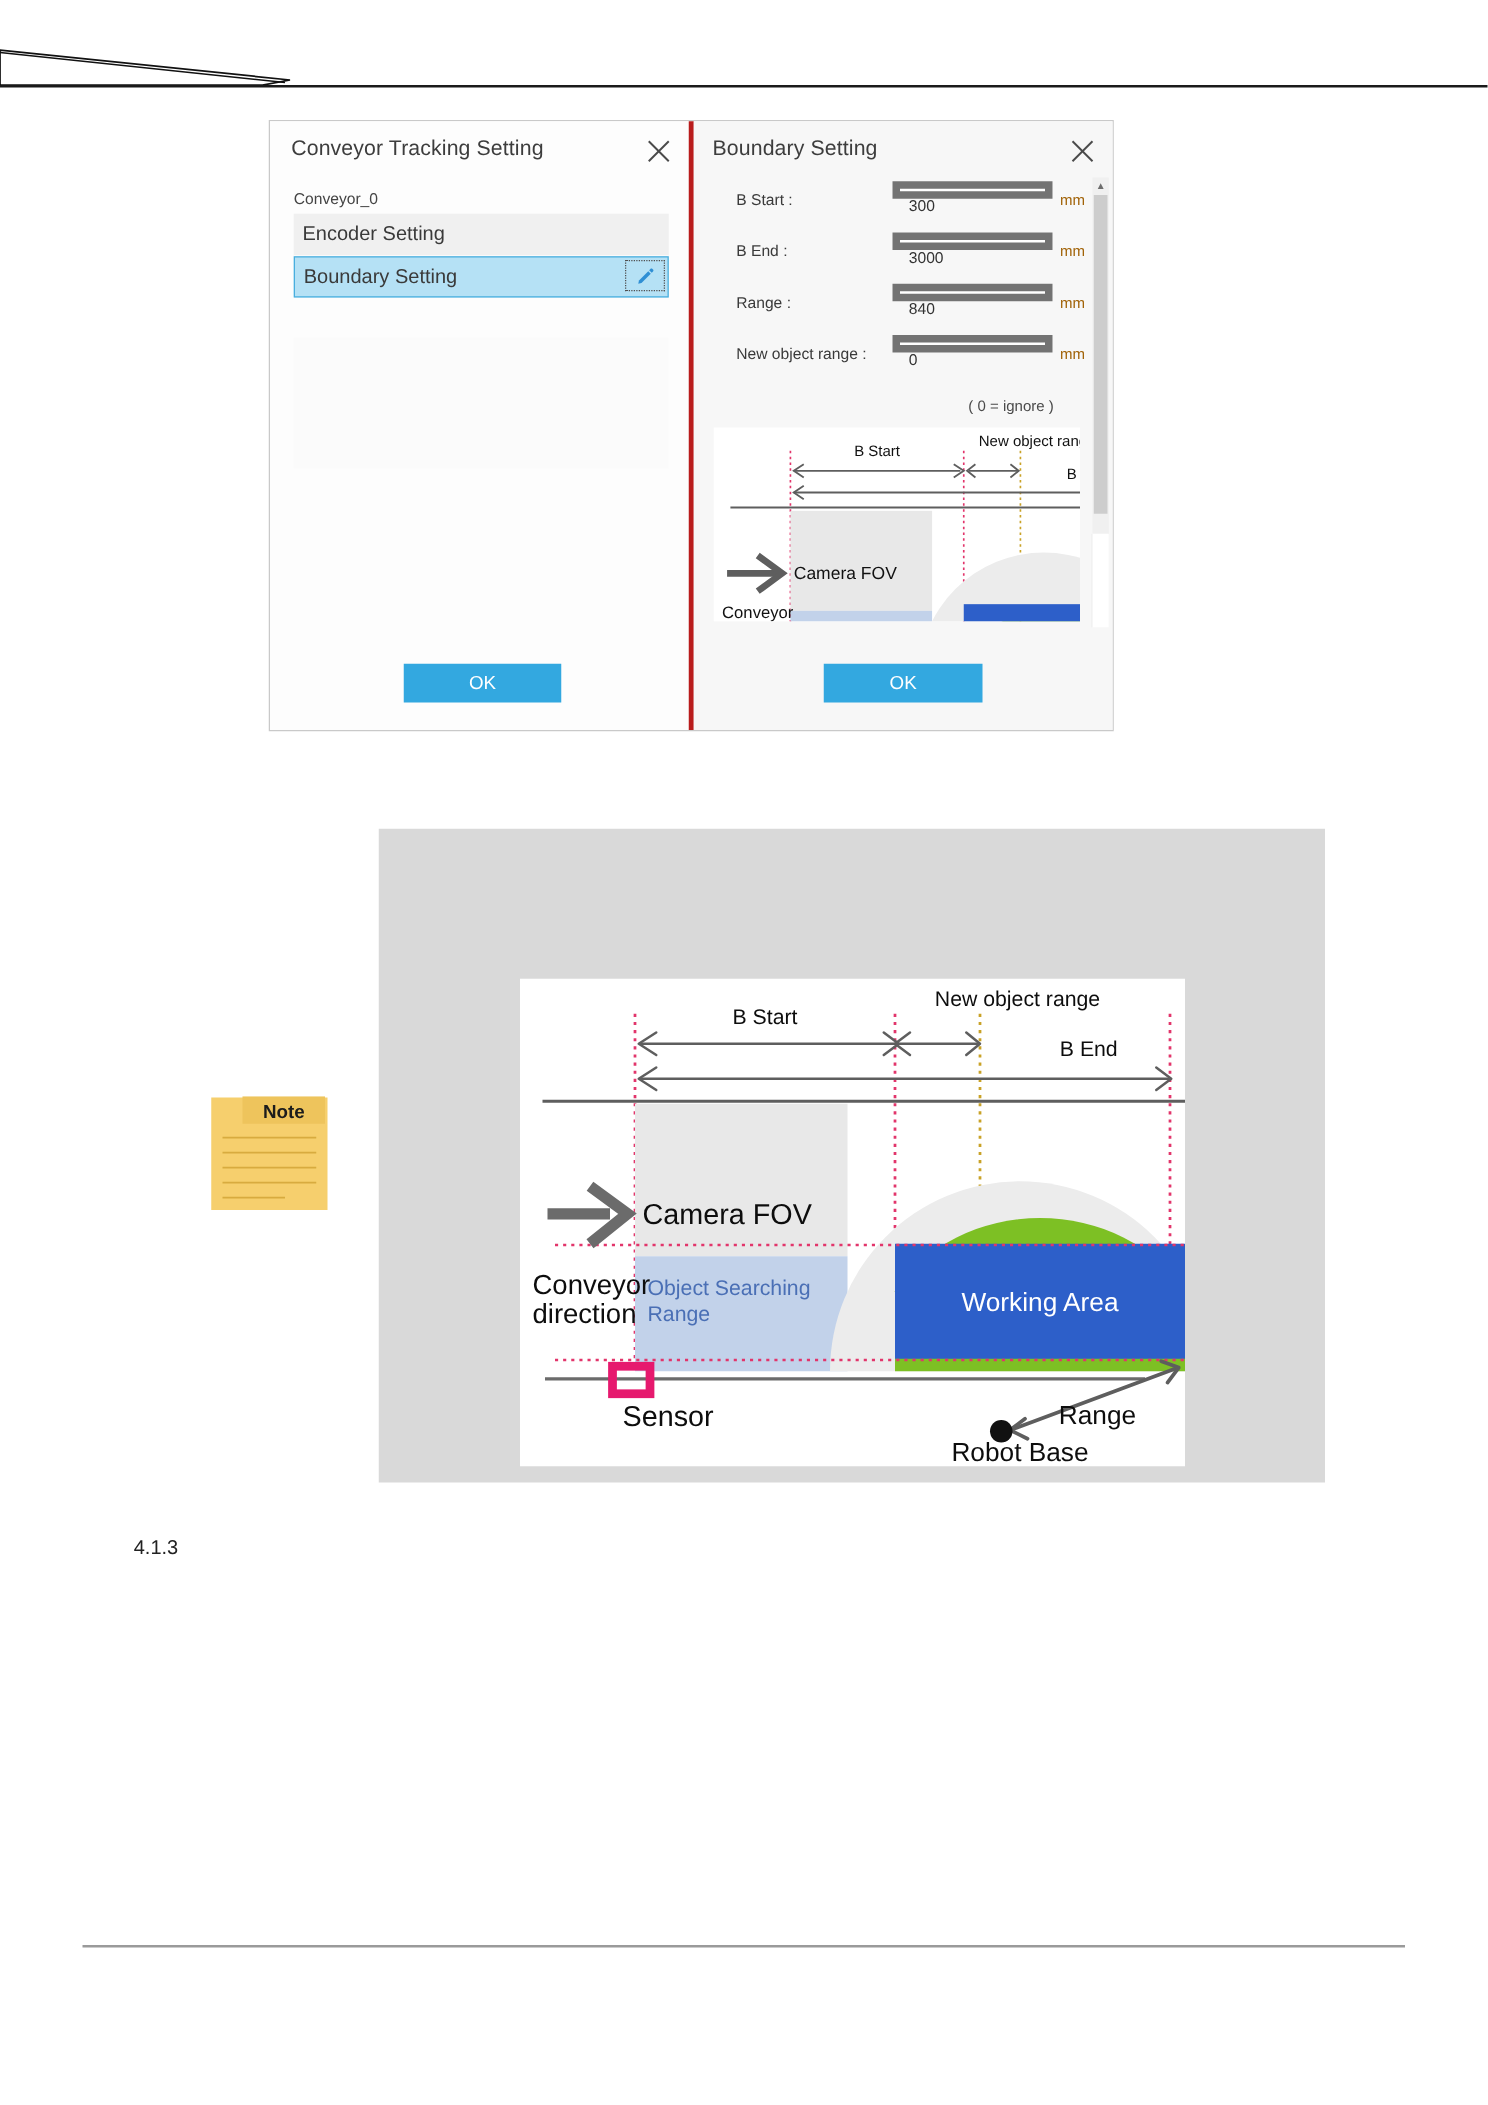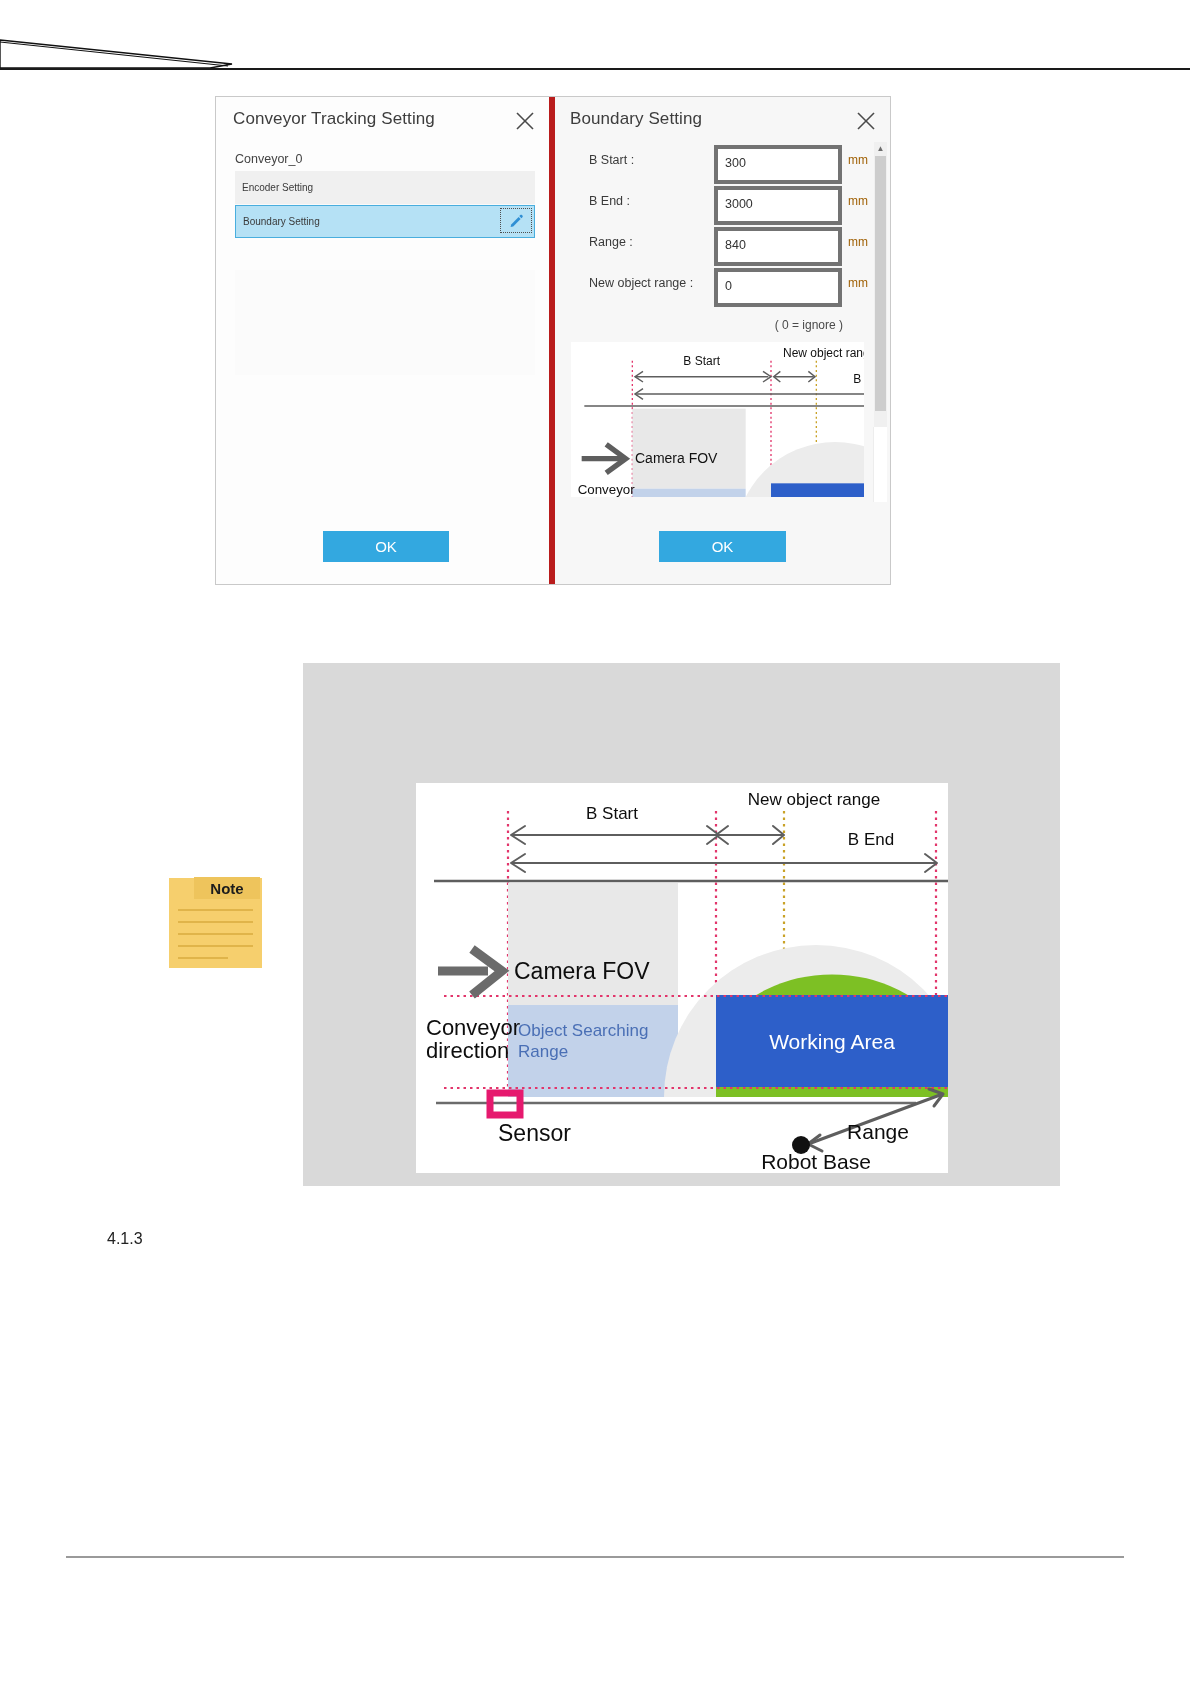--- a/index.html
+++ b/index.html
@@ -19,21 +19,21 @@
   #page-footer-rule{
     position:absolute;left:66px;top:1556px;width:1058px;height:2px;background:#9a9a9a;
   }
 
   
   #dialog-composite{
     position:absolute;left:215px;top:96px;width:676px;height:489px;
     border:1px solid #c9c9c9;background:#ffffff;box-sizing:border-box;
   }
   .dlg{position:absolute;top:0;height:487px;box-sizing:border-box;background:#fbfbfb;}
-  #dlg-left{left:0;width:339px;border-right:6px solid #b91c1c;background:#fdfdfd;}
+  #dlg-left{left:0;width:339px;border-right:4px solid #b91c1c;background:#fdfdfd;}
   #dlg-right{left:339px;width:335px;background:#f7f7f7;}
 
   .dlg-titlebar{position:relative;height:48px;}
   .dlg-title{
     position:absolute;left:17px;top:12px;font-size:17px;color:#3d3d3d;font-weight:400;
     letter-spacing:.1px;
   }
   #dlg-right .dlg-title{left:15px;}
   .close-btn{
     position:absolute;right:10px;top:10px;width:28px;height:28px;cursor:pointer;
@@ -44,21 +44,21 @@
   #conveyor-name{
     position:absolute;left:19px;top:55px;font-size:12.5px;color:#444;
   }
   #setting-list{
     position:absolute;left:19px;top:74px;width:300px;
   }
   .list-row{
     position:relative;height:33px;background:#f0f0f0;border-bottom:1px solid #fafafa;
     display:flex;align-items:center;
   }
-  .list-row .lbl{font-size:10px;color:#3a3a3a;padding-left:7px;}
+  .list-row .lbl{font-size:16px;color:#3a3a3a;padding-left:7px;}
   .list-row.selected{
     background:#b5e1f5;border:1px solid #49aede;height:31px;
   }
   .pencil-box{
     position:absolute;right:2px;top:2px;width:32px;height:25px;
     border:1px dotted #4f4f4f;box-sizing:border-box;
     display:flex;align-items:center;justify-content:center;
   }
   .pencil-box svg{display:block;}
   #list-spacer{
@@ -73,22 +73,22 @@
   #ok-left{left:107px;width:126px;}
   #ok-right{left:104px;width:127px;}
 
   
   #rs-fields{position:absolute;left:16px;top:45px;width:335px;}
   .field-row{position:relative;height:41px;}
   .field-label{
     position:absolute;left:18px;top:11px;font-size:12.5px;color:#3a3a3a;white-space:nowrap;
   }
   .field-input{
-    position:absolute;left:143px;top:3px;width:128px;height:39px;
-    background:#ffffff;border:4px solid #737373;box-sizing:border-box;
+    position:absolute;left:143px;top:3px;width:128px;height:14px;
+    background:#ffffff;border:6px solid #737373;box-sizing:border-box;
     font-size:12.5px;color:#333;padding:0 0 0 7px;line-height:28px;
   }
   .field-unit{position:absolute;left:277px;top:11px;font-size:12px;color:#a16207;}
   #ignore-note{
     position:absolute;right:47px;top:221px;font-size:12px;color:#4a4a4a;
   }
 
   #rs-diagram{
     position:absolute;left:16px;top:245px;width:293px;height:155px;
     background:#ffffff;overflow:hidden;

